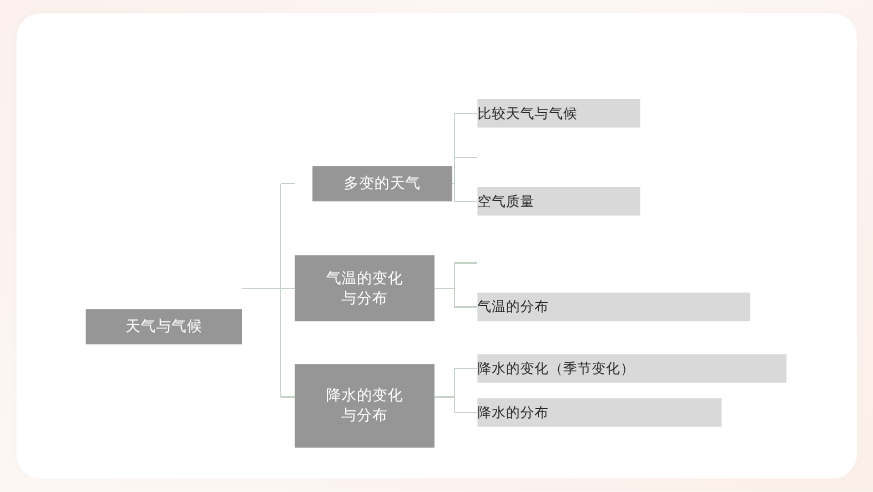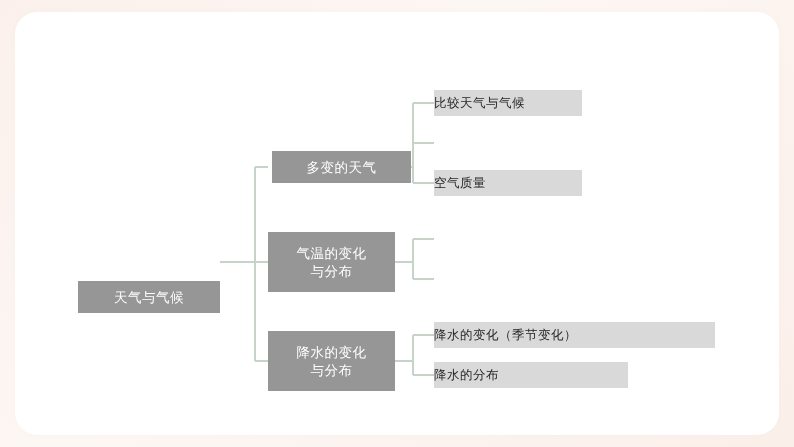--- a/index.html
+++ b/index.html
@@ -81,32 +81,33 @@
 
       <path d="M395 361 H413"></path>
       <path d="M413 335 V375"></path>
       <path d="M413 335 H434"></path>
       <path d="M413 375 H434"></path>
     </g>
   </svg>
 
   <div class="node dark" style="left:78px;top:246px;width:142px;height:32px;margin-top:35px;">天气与气候</div>
 
-  <div class="node dark" style="left:272px;top:151px;width:139px;height:32px;text-align:right;">多变的天气</div>
+  <div class="node dark" style="left:284px;top:151px;width:127px;height:32px;text-align:right;">多变的天气</div>
 
   <div class="node dark" style="left:268px;top:232px;width:127px;height:60px;">气温的变化
 与分布</div>
 
-  <div class="node dark" style="left:268px;top:331px;width:127px;height:60px;">降水的变化
+  <div class="node dark" style="left:268px;top:331px;width:127px;height:76px;">降水的变化
 与分布</div>
 
   <div class="node light" style="left:434px;top:90px;width:148px;height:26px;">比较天气与气候</div>
 
 
   <div class="node light" style="left:434px;top:170px;width:148px;height:26px;">空气质量</div>
 
 
+  <div class="node light" style="left:434px;top:266px;width:248px;height:26px;">气温的分布</div>
 
   <div class="node light" style="left:434px;top:322px;width:281px;height:26px;">降水的变化（季节变化）</div>
 
-  <div class="node light" style="left:434px;top:362px;width:194px;height:26px;font-family:Liberation Serif, serif;">降水的分布</div>
+  <div class="node light" style="left:434px;top:362px;width:222px;height:26px;font-family:Liberation Serif, serif;">降水的分布</div>
 
 </div>
 
 </body></html>

